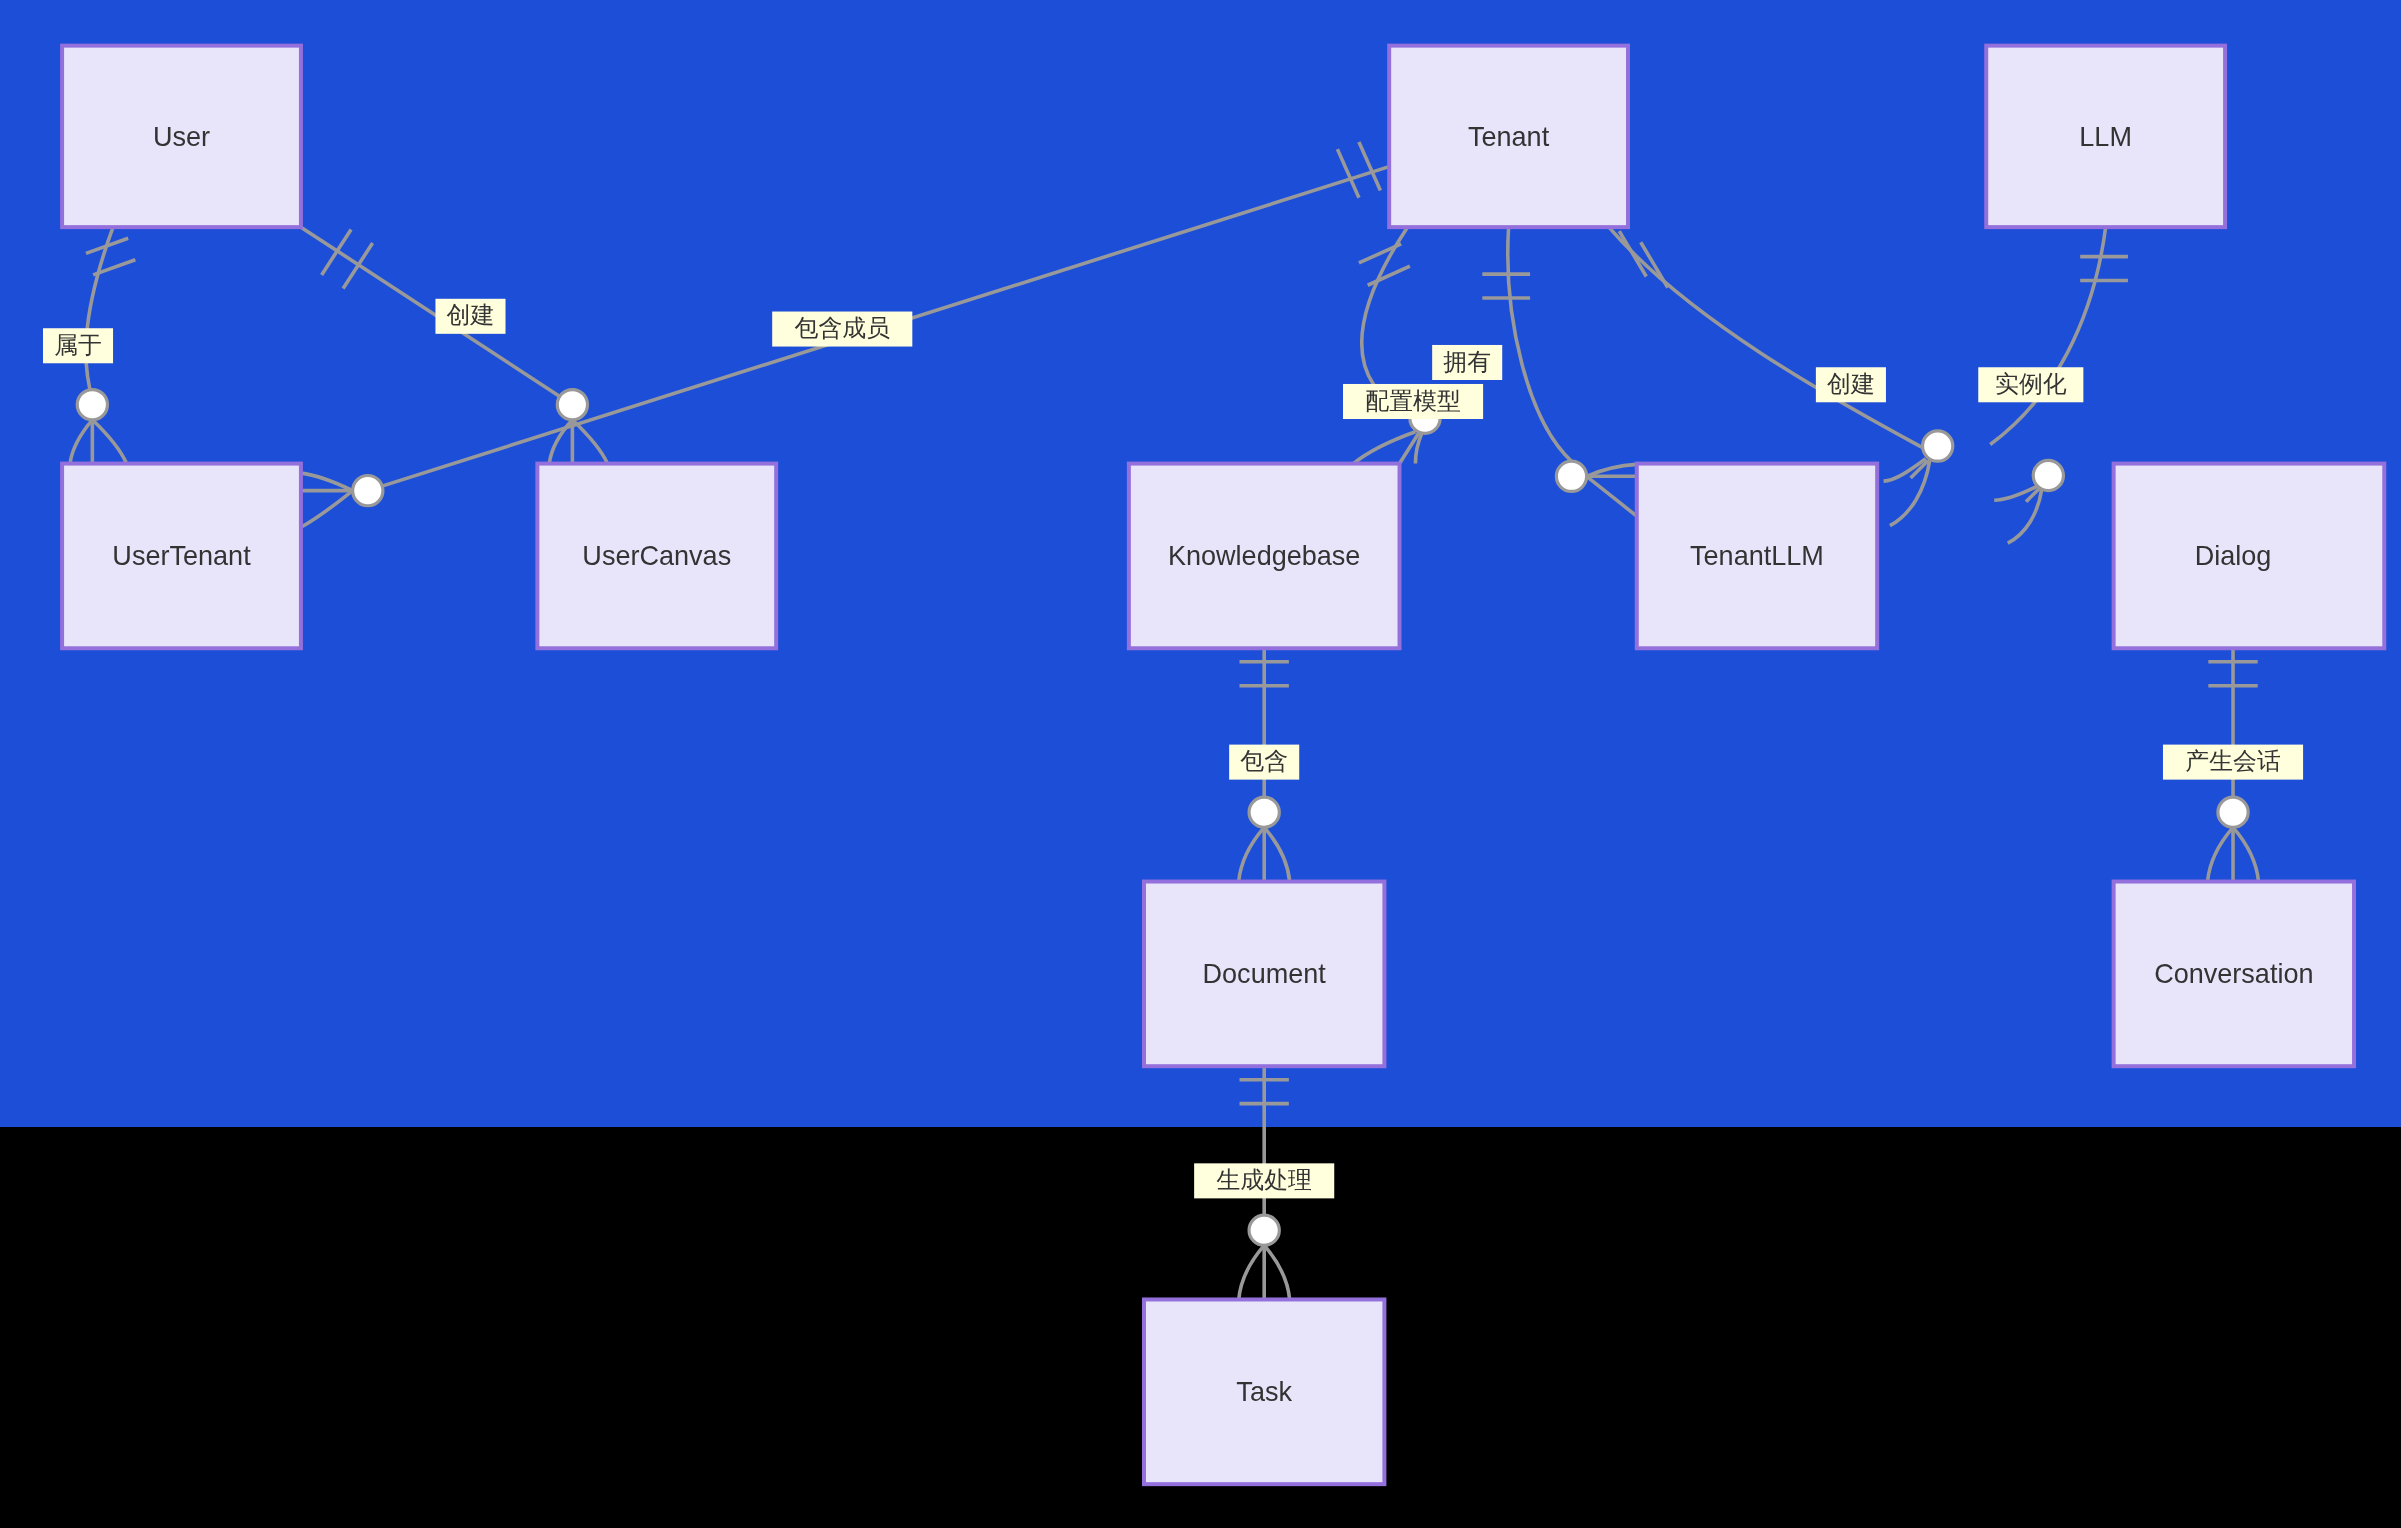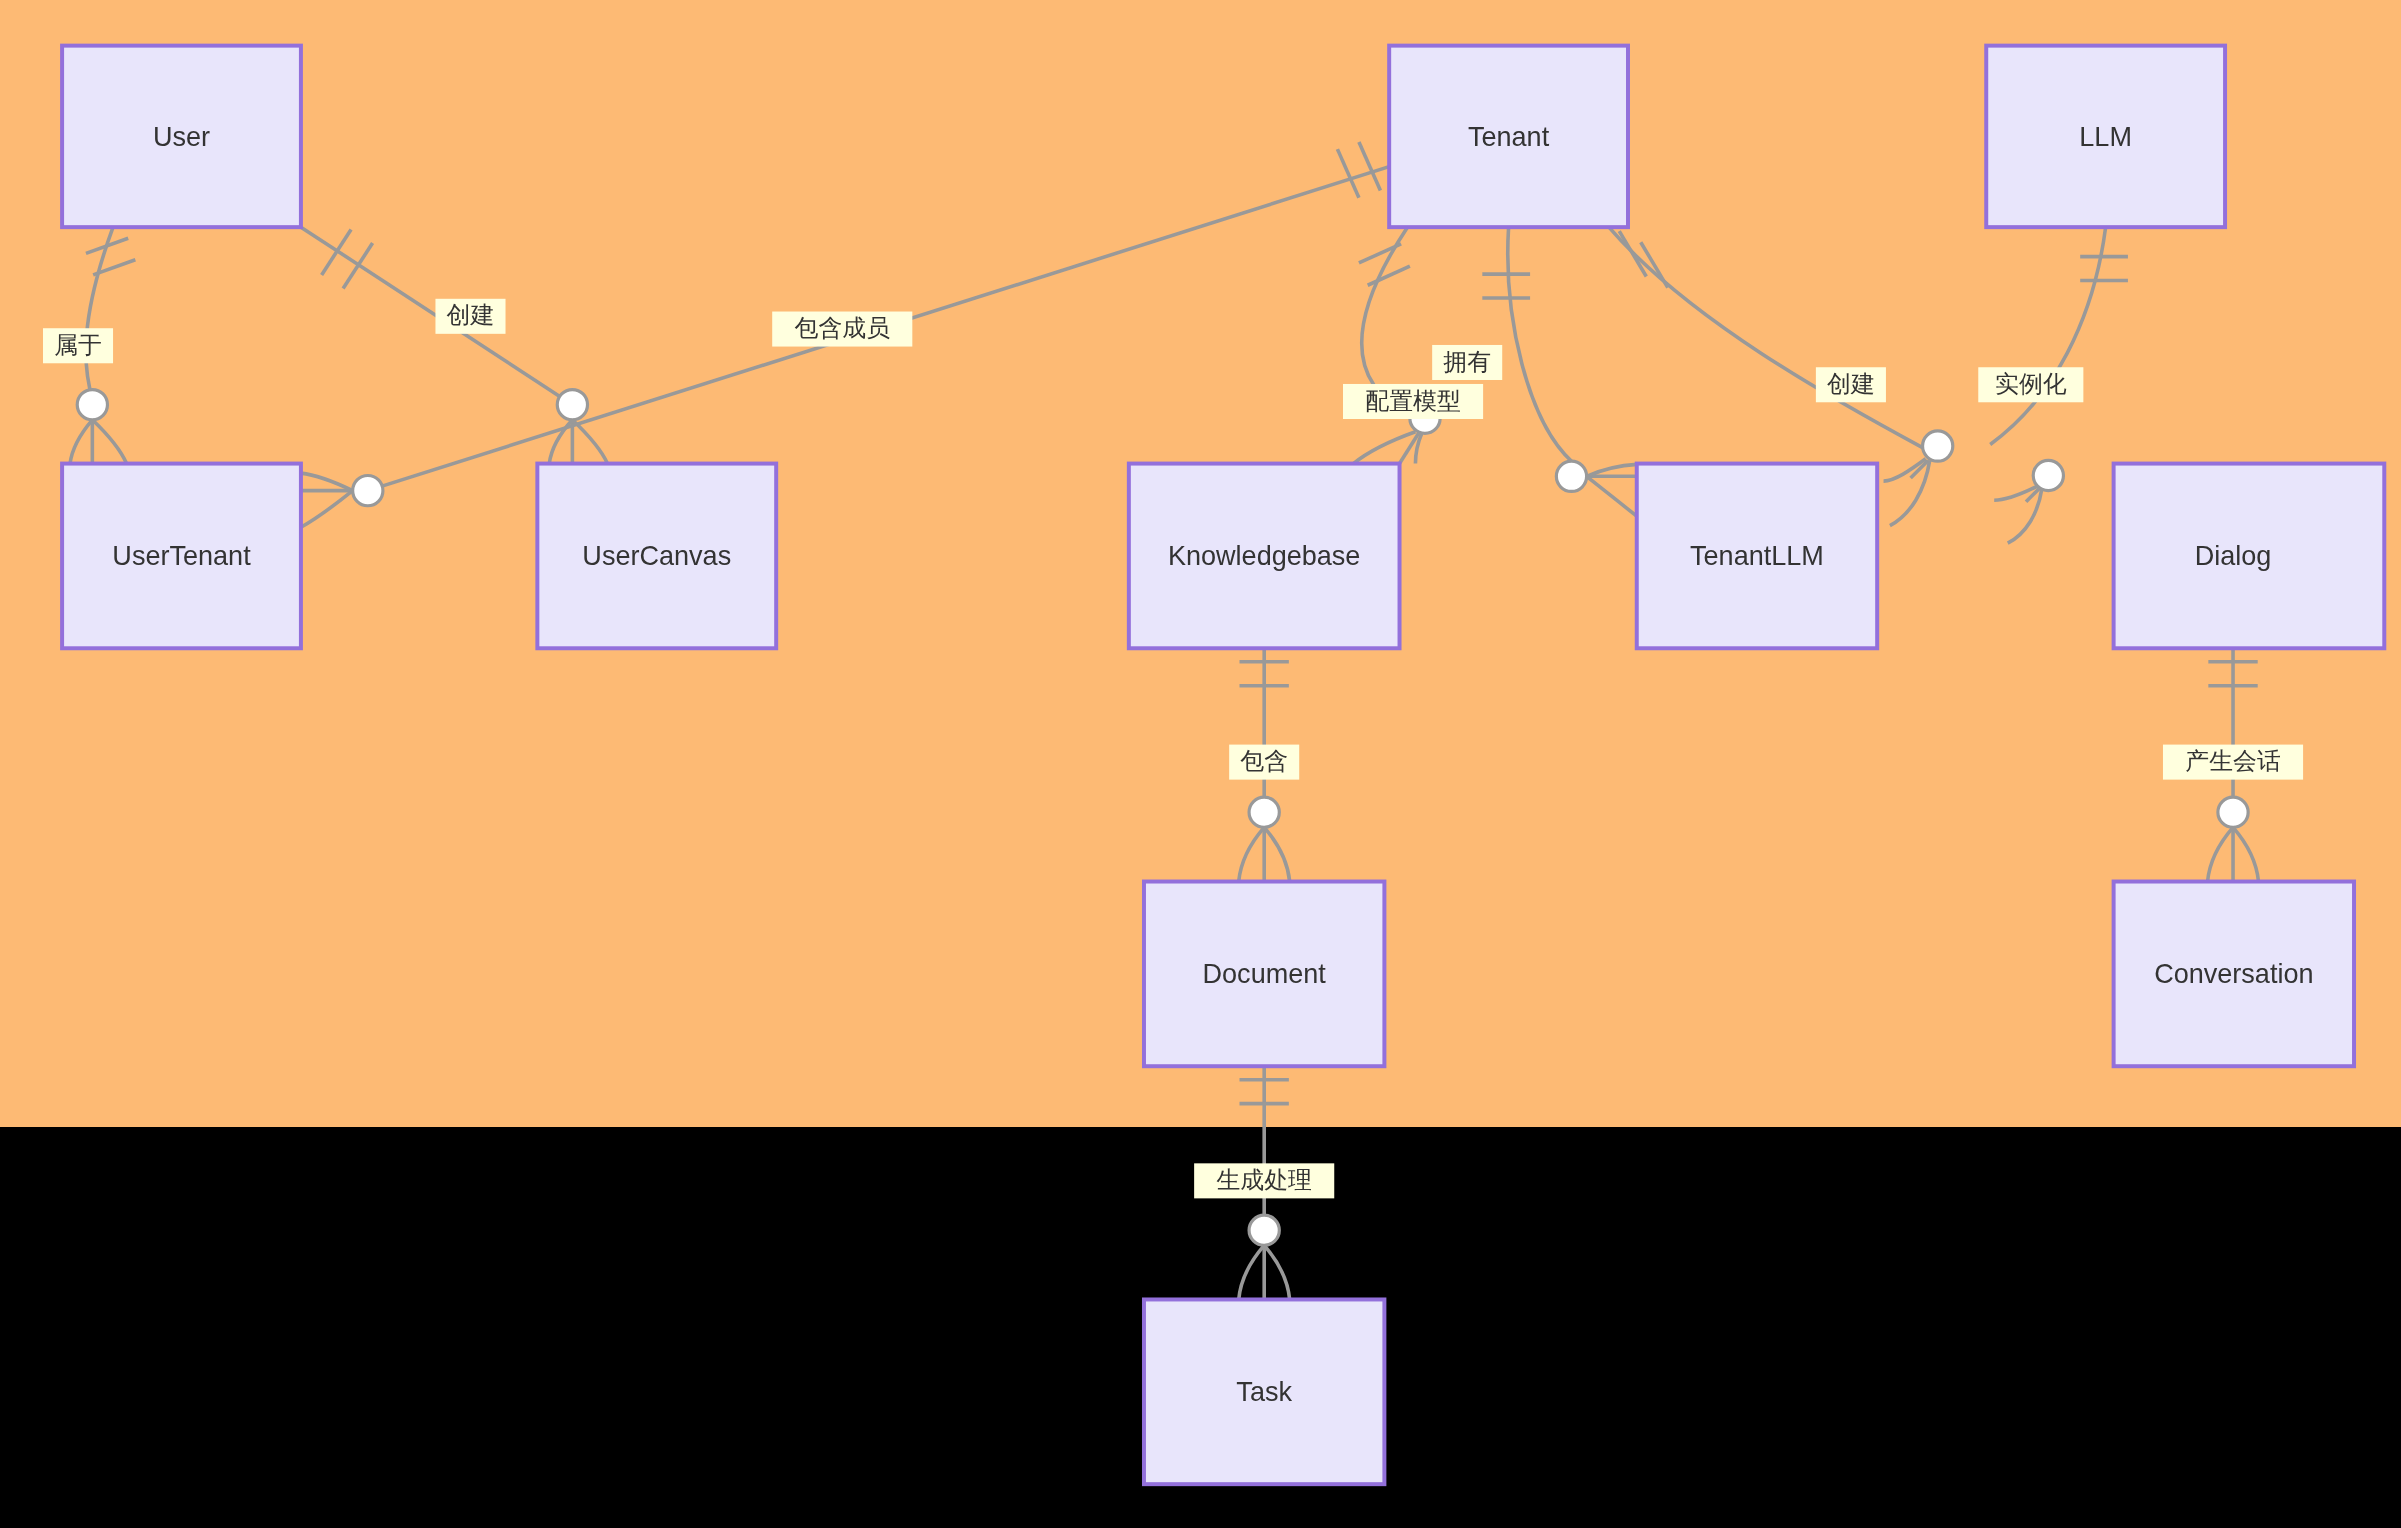--- a/index.html
+++ b/index.html
@@ -8,21 +8,21 @@
     padding: 0;
     background: #000000;
     width: 2401px;
     height: 1529px;
     overflow: hidden;
   }
   #diagram-root {
     position: relative;
     width: 2401px;
     height: 1127px;
-    background: #fdba74;
+    background: #1d4ed8;
     font-family: "Liberation Sans", "DejaVu Sans", sans-serif;
   }
   svg#er-svg {
     position: absolute;
     top: 0; left: 0;
     width: 2401px;
     height: 1529px;
     display: block;
   }
   .entity-rect {

